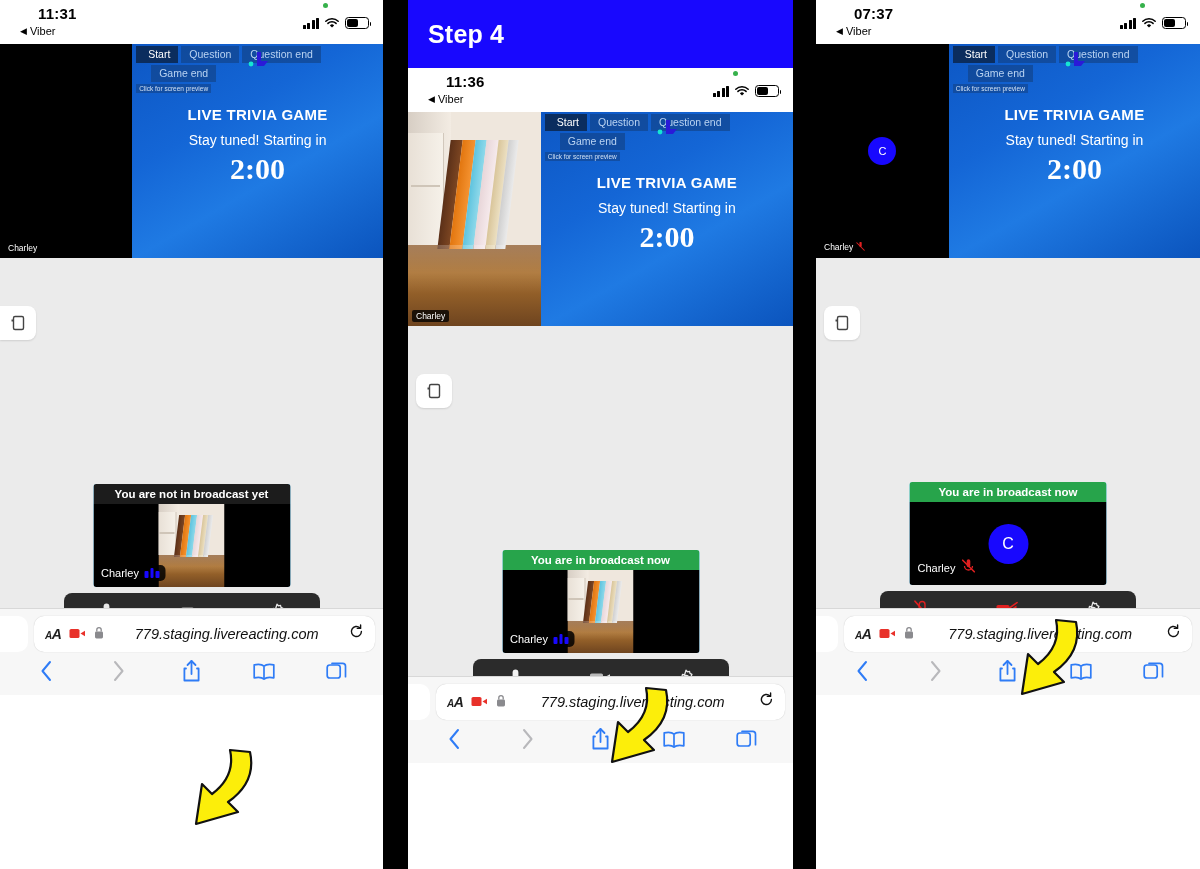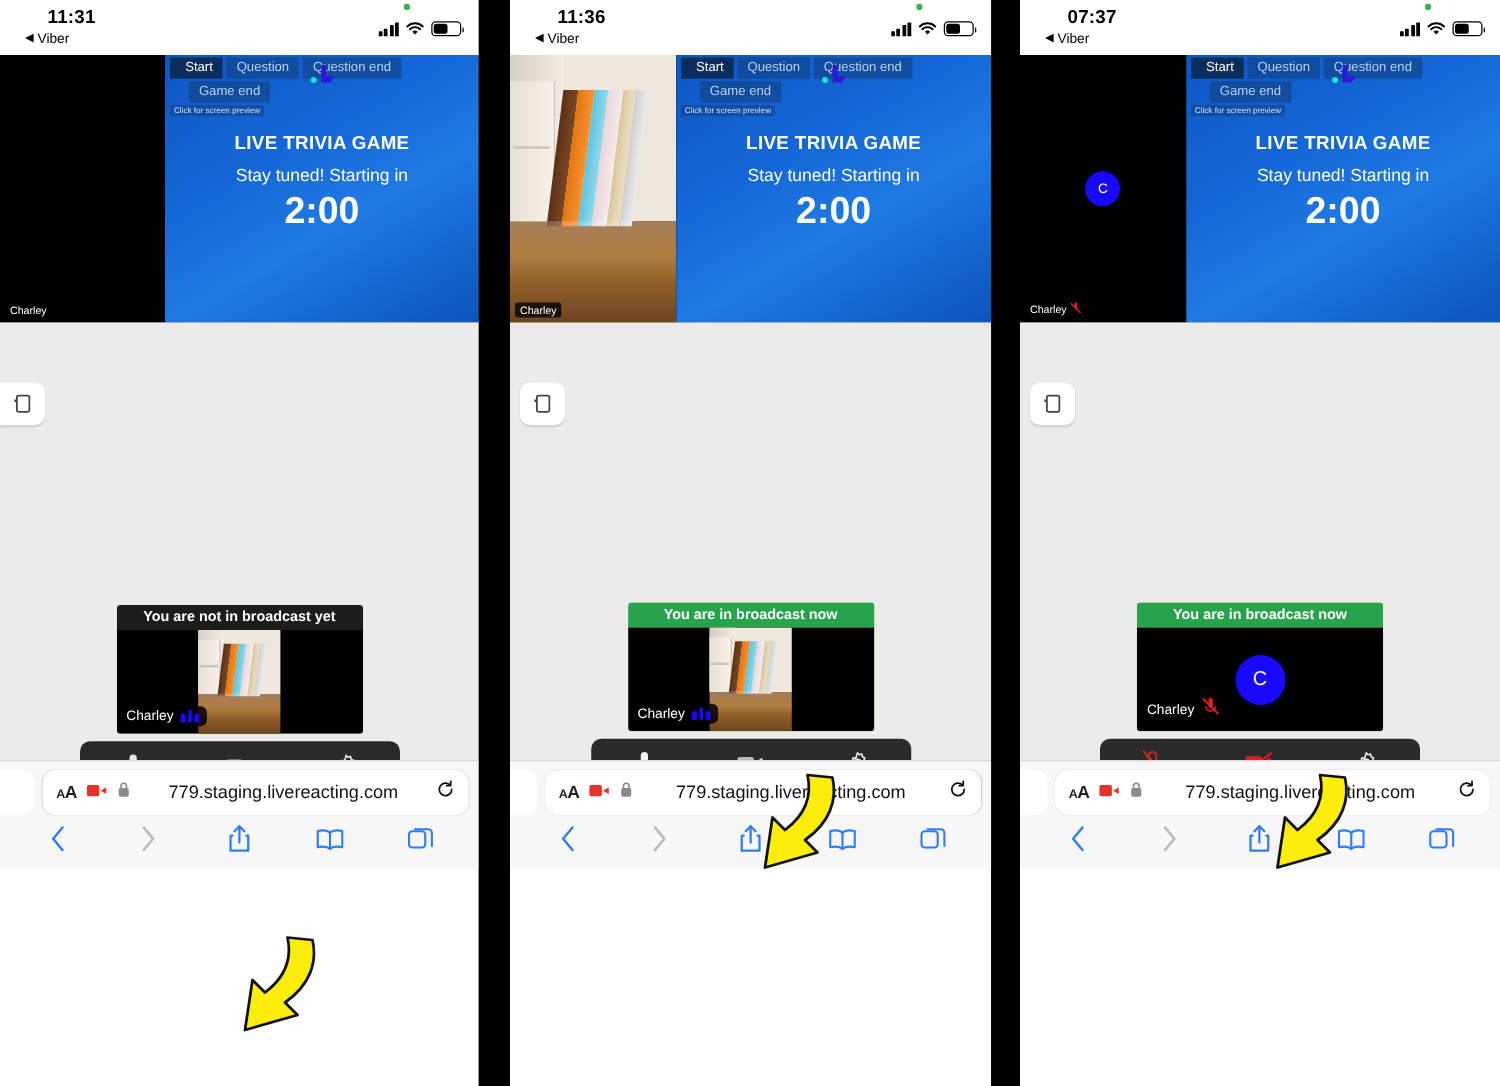--- a/index.html
+++ b/index.html
@@ -266,20 +266,21 @@
   }
   .stage-timer {
     position: absolute;
     left: 0; right: 0;
     top: 108px;
     text-align: center;
     color: #fff;
     font-size: 30px;
     font-weight: bold;
     z-index: 2;
+    font-family: Liberation Serif, serif;
   }
 
   
   .page-body {
     position: relative;
     background: #ebebeb;
     height: 437px;
   }
   .rotate-btn {
     position: absolute;
@@ -303,21 +304,21 @@
     pointer-events: none;
   }
 
   
   .bcast {
     position: absolute;
     left: 50%;
     transform: translateX(-50%);
     top: 226px;
     width: 197px;
-    background: #bef264;
+    background: #7dd3fc;
     border-radius: 3px;
     overflow: hidden;
   }
   .bcast-banner {
     height: 20px;
     display: flex;
     align-items: center;
     justify-content: center;
     font-size: 11.5px;
     font-weight: bold;
@@ -398,20 +399,21 @@
   .ctrl-label.bright { color:#ffffff; font-weight: bold; }
   .ctrl-icon { height: 20px; display:flex; align-items:center; }
 
   
   .safari {
     position: absolute;
     left: 0; right: 0; bottom: 0;
     height: 86px;
     background: #f7f7f7;
     border-top: 1px solid #d8d8d8;
+    font-style: italic;
   }
   .url-row {
     position: absolute;
     left: 0; right: 0; top: 6px;
     height: 38px;
     display: flex;
     align-items: center;
     padding: 0 8px;
     box-sizing: border-box;
     gap: 6px;
@@ -653,20 +655,23 @@
               </svg>
             </div>
         </div>
       </div>
     </div>
   </div>
 
   <div class="panel gap"></div>
 
   <div class="panel p2">
+    <div class="step-header">
+      <div class="step-title">Step 4</div>
+    </div>
 
     <div class="status-bar">
       <div class="sb-time">11:36</div>
       <div class="sb-back"><span class="tri">◀</span> <span>Viber</span></div>
       <div class="sb-green-dot"></div>
       <div class="sb-right">
         <div class="bars">
             <i></i>
             <i></i>
             <i></i>

